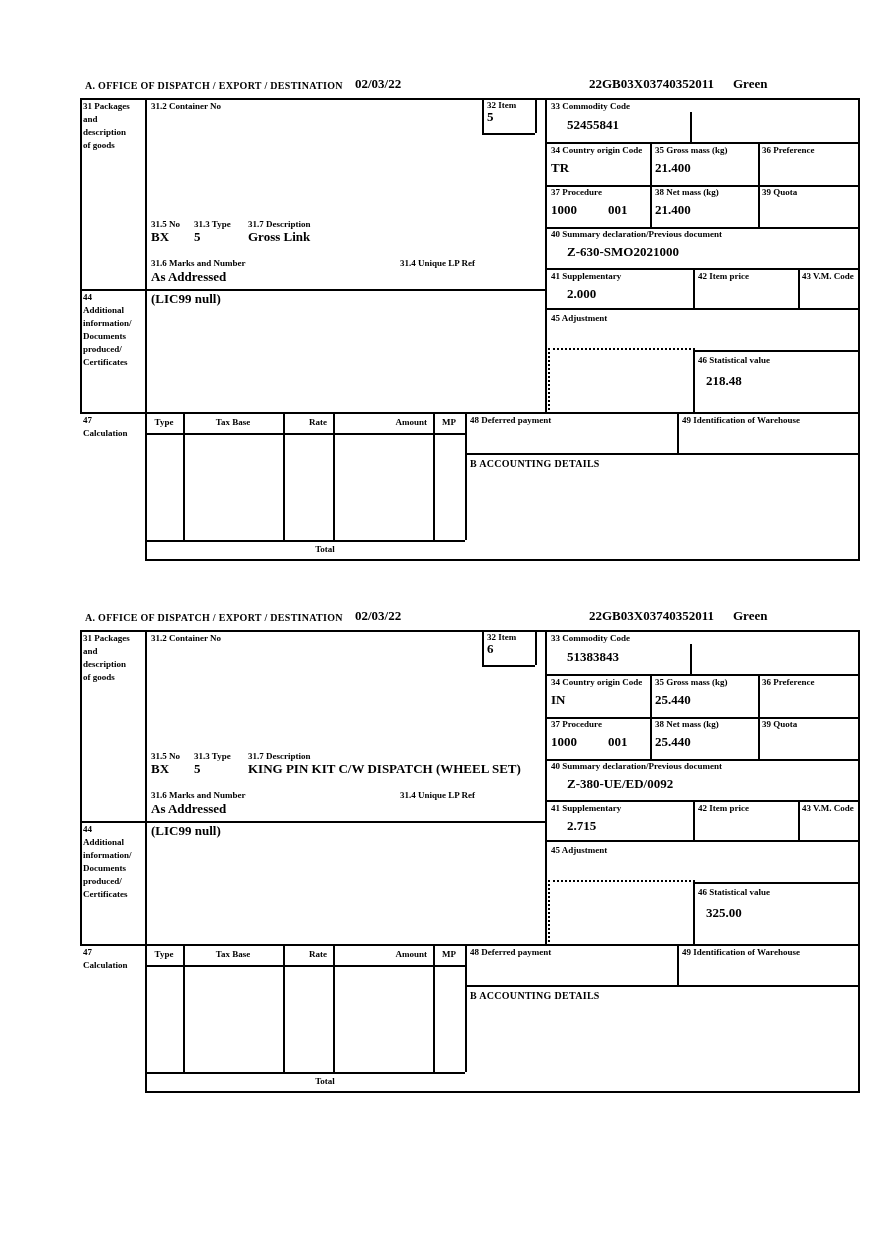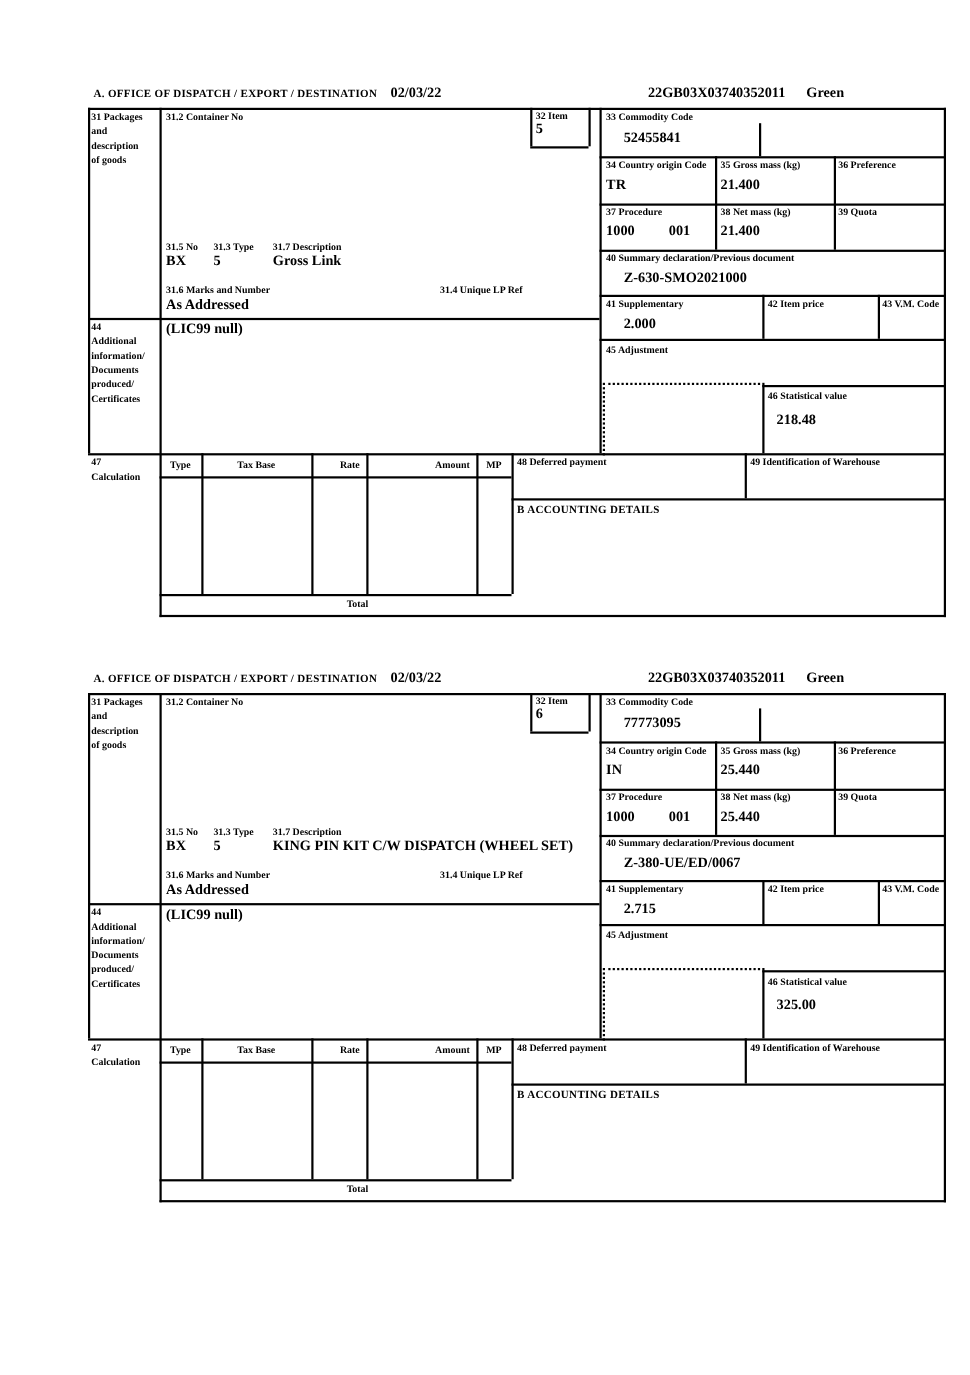--- a/index.html
+++ b/index.html
@@ -185,34 +185,34 @@
   <div class="t lbl" style="left:248px;top:219px">31.7 Description</div>
   <div class="t val" style="left:151px;top:230px">BX</div>
   <div class="t val" style="left:194px;top:230px">5</div>
   <div class="t val" style="left:248px;top:230px">KING PIN KIT C/W DISPATCH (WHEEL SET)</div>
   <div class="t lbl" style="left:151px;top:258px">31.6 Marks and Number</div>
   <div class="t lbl" style="left:400px;top:258px">31.4 Unique LP Ref</div>
   <div class="t val" style="left:151px;top:270px">As Addressed</div>
   <div class="t val" style="left:151px;top:292px">(LIC99 null)</div>
 
   <div class="t lbl" style="left:551px;top:101px">33 Commodity Code</div>
-  <div class="t val" style="left:567px;top:118px">77773095</div>
+  <div class="t val" style="left:567px;top:118px">51383843</div>
   <div class="t lbl" style="left:551px;top:145px">34 Country origin Code</div>
   <div class="t val" style="left:551px;top:161px">IN</div>
   <div class="t lbl" style="left:655px;top:145px">35 Gross mass (kg)</div>
   <div class="t val" style="left:655px;top:161px">25.440</div>
   <div class="t lbl" style="left:762px;top:145px">36 Preference</div>
   <div class="t lbl" style="left:551px;top:187px">37 Procedure</div>
   <div class="t val" style="left:551px;top:203px">1000</div>
   <div class="t val" style="left:608px;top:203px">001</div>
   <div class="t lbl" style="left:655px;top:187px">38 Net mass (kg)</div>
   <div class="t val" style="left:655px;top:203px">25.440</div>
   <div class="t lbl" style="left:762px;top:187px">39 Quota</div>
   <div class="t lbl" style="left:551px;top:229px">40 Summary declaration/Previous document</div>
-  <div class="t val" style="left:567px;top:245px">Z-380-UE/ED/0067</div>
+  <div class="t val" style="left:567px;top:245px">Z-380-UE/ED/0092</div>
   <div class="t lbl" style="left:551px;top:271px">41 Supplementary</div>
   <div class="t val" style="left:567px;top:287px">2.715</div>
   <div class="t lbl" style="left:698px;top:271px">42 Item price</div>
   <div class="t lbl" style="left:802px;top:271px">43 V.M. Code</div>
   <div class="t lbl" style="left:551px;top:313px">45 Adjustment</div>
   <div class="t lbl" style="left:698px;top:355px">46 Statistical value</div>
   <div class="t val" style="left:706px;top:374px">325.00</div>
 
   <div class="t lbl" style="left:83px;top:415px">47</div>
   <div class="t lbl" style="left:83px;top:428px">Calculation</div>

